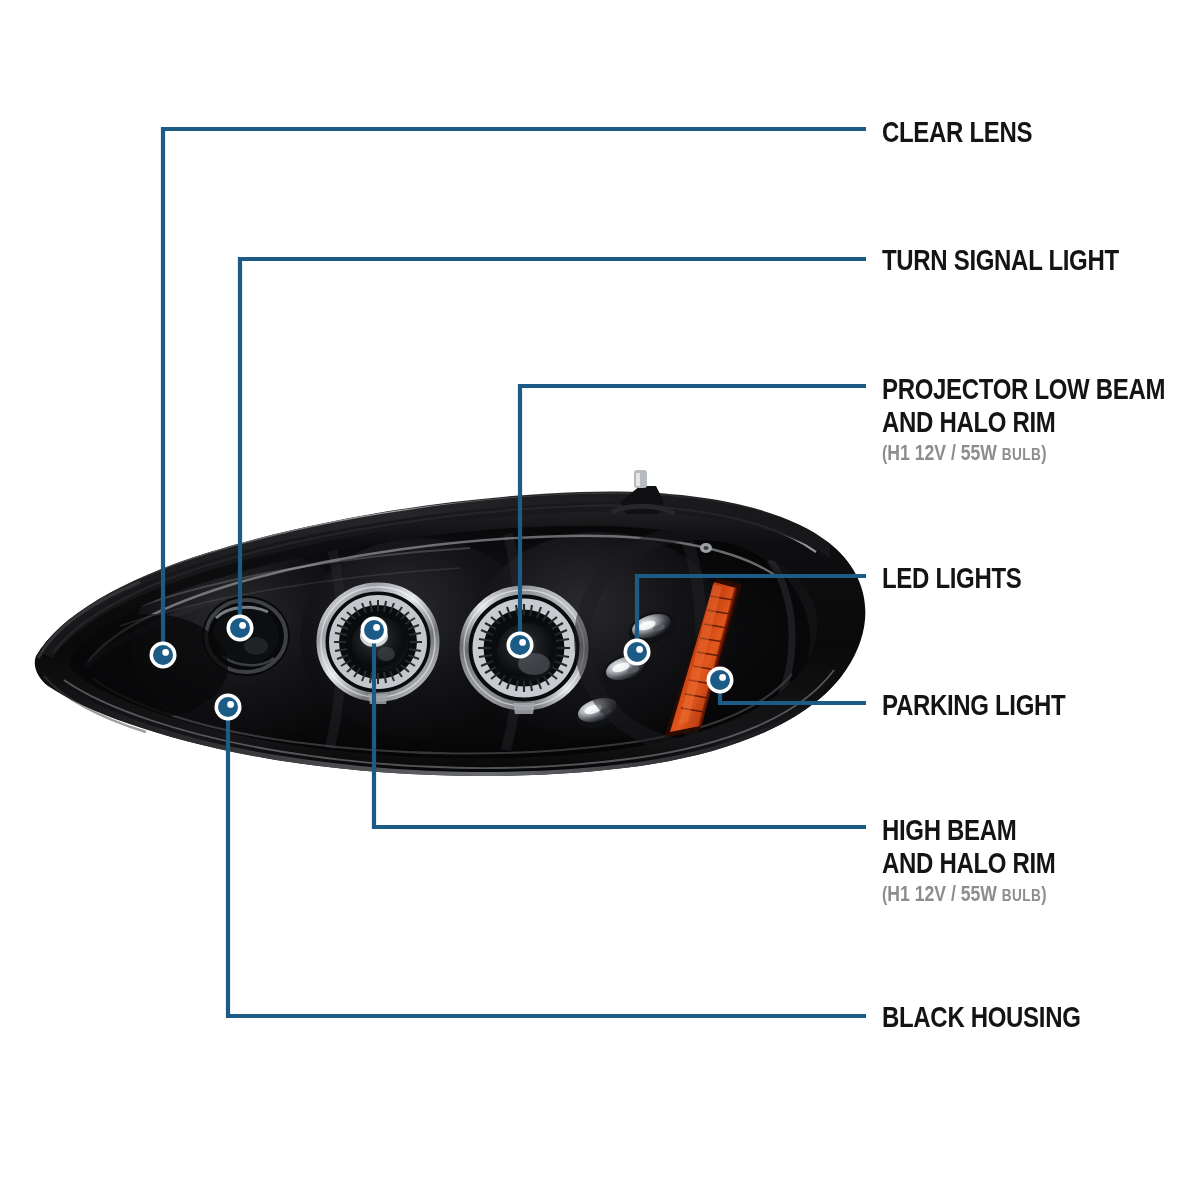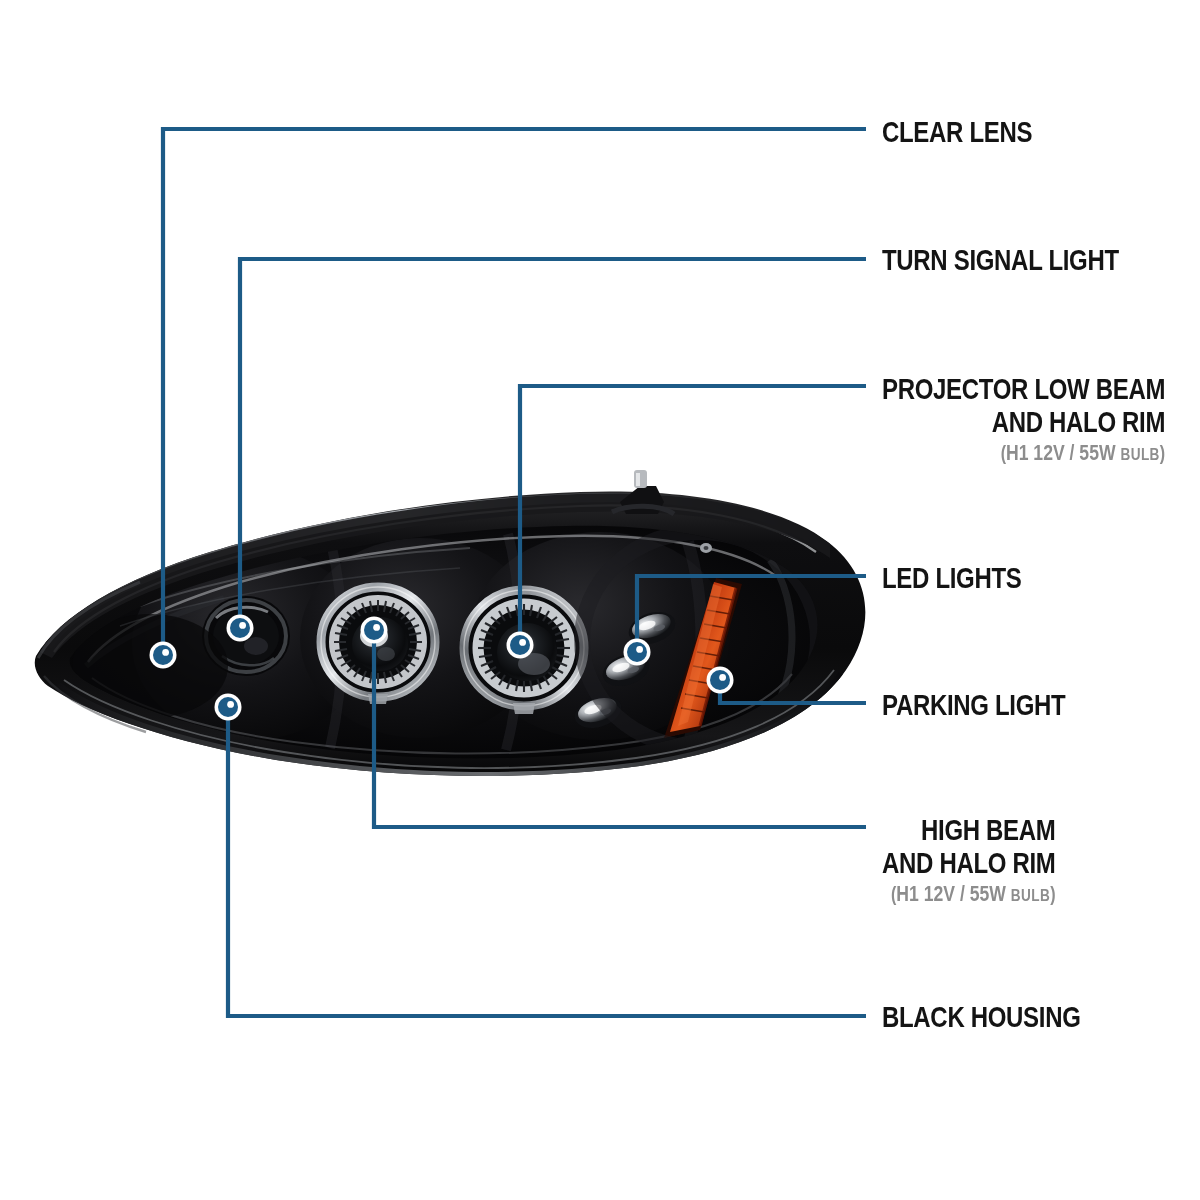--- a/index.html
+++ b/index.html
@@ -2,21 +2,21 @@
 <html><head>
 <meta charset="utf-8">
 <style>
   html,body{margin:0;padding:0;}
   body{
     width:1200px;height:1200px;
     background:#ffffff;
     font-family:"Liberation Sans", sans-serif;
     overflow:hidden;
   }
-  #stage{position:relative;width:1200px;height:1200px;overflow:hidden;text-align:right;}
+  #stage{position:relative;width:1200px;height:1200px;overflow:hidden;}
 
   
   .label{
     position:absolute;
     font-family:"Liberation Sans", sans-serif;
     font-weight:700;
     font-size:30px;
     line-height:33px;
     letter-spacing:-0.4px;
     color:#141414;

